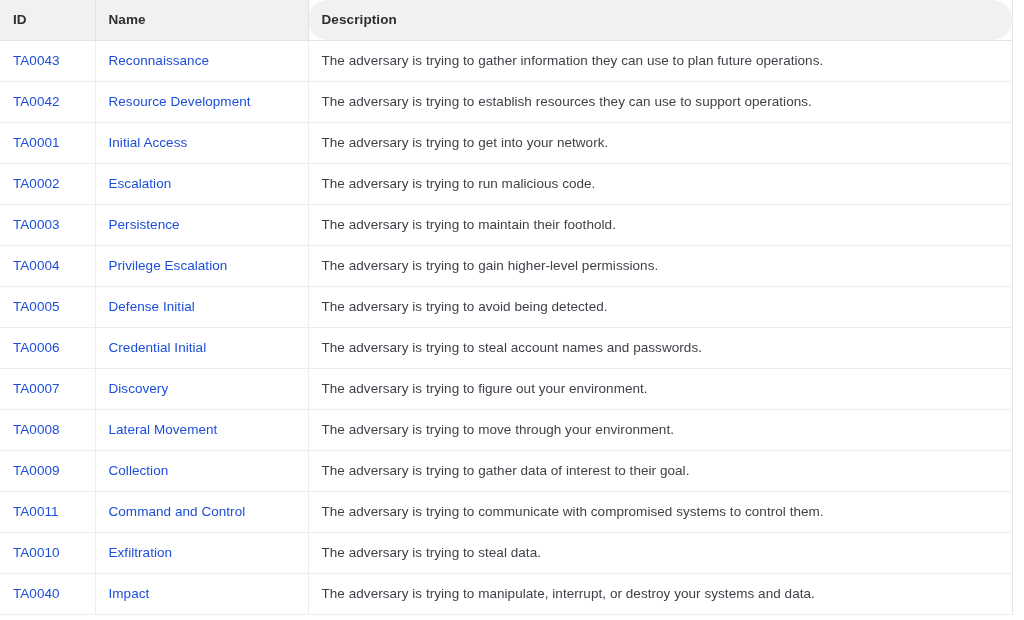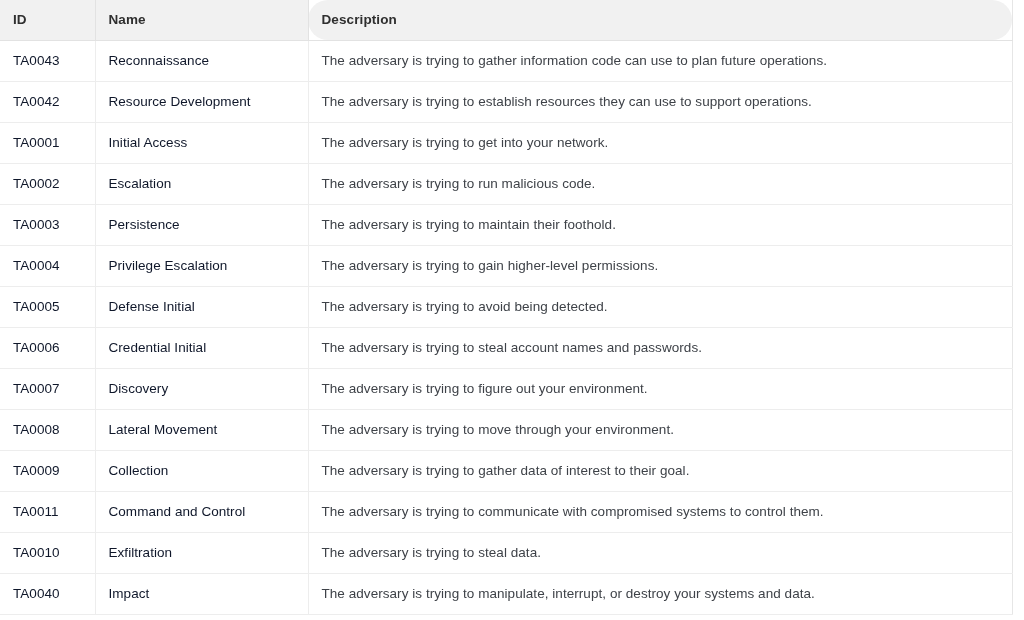--- a/index.html
+++ b/index.html
@@ -73,21 +73,21 @@
     white-space: nowrap;
     overflow: hidden;
   }
   tbody td.td-desc {
     border-right: none;
     color: #3e4248;
     letter-spacing: 0.05px;
   }
 
   a.cell-link {
-    color: #0f172a;
+    color: #1d4ed8;
     text-decoration: none;
     letter-spacing: 0.05px;
     cursor: pointer;
   }
 </style>
 </head>
 <body>
 
 <div class="page">
 
@@ -101,21 +101,21 @@
       <tr class="header-row">
         <th class="th-id">ID</th>
         <th class="th-name">Name</th>
         <th class="th-desc">Description</th>
       </tr>
     </thead>
     <tbody id="table-body">
         <tr class="data-row">
           <td class="td-id"><a class="cell-link">TA0043</a></td>
           <td class="td-name"><a class="cell-link">Reconnaissance</a></td>
-          <td class="td-desc">The adversary is trying to gather information code can use to plan future operations.</td>
+          <td class="td-desc">The adversary is trying to gather information they can use to plan future operations.</td>
         </tr>
         <tr class="data-row">
           <td class="td-id"><a class="cell-link">TA0042</a></td>
           <td class="td-name"><a class="cell-link">Resource Development</a></td>
           <td class="td-desc">The adversary is trying to establish resources they can use to support operations.</td>
         </tr>
         <tr class="data-row">
           <td class="td-id"><a class="cell-link">TA0001</a></td>
           <td class="td-name"><a class="cell-link">Initial Access</a></td>
           <td class="td-desc">The adversary is trying to get into your network.</td>

